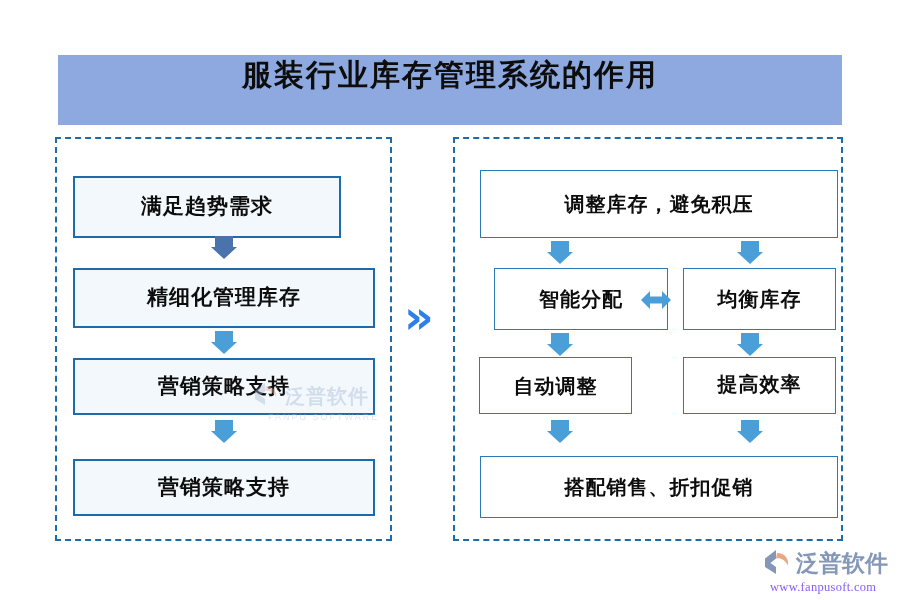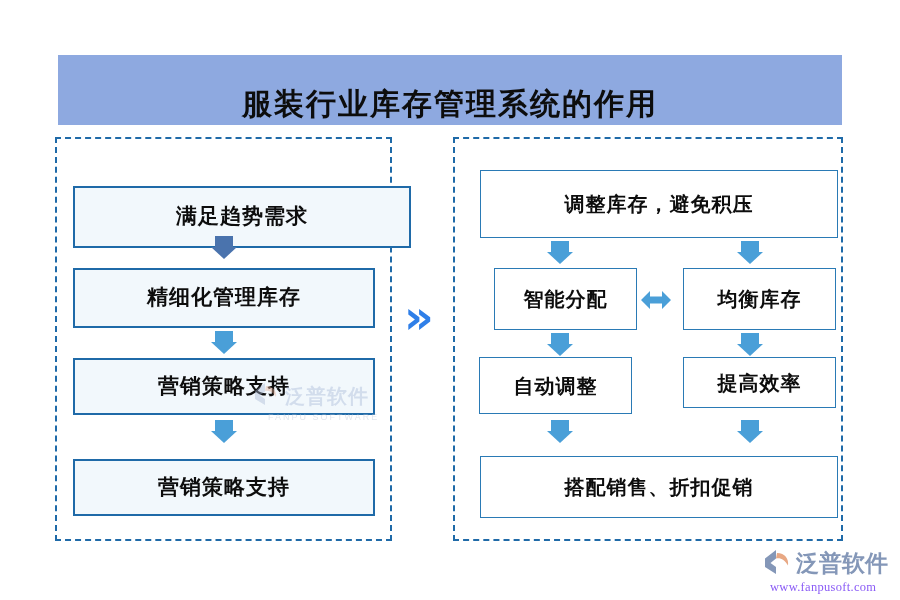--- a/index.html
+++ b/index.html
@@ -19,21 +19,21 @@
 
   
   #title-banner {
     position: absolute;
     left: 58px;
     top: 55px;
     width: 784px;
     height: 70px;
     background: #8ea9e0;
     display: flex;
-    align-items: flex-end;
+    align-items: flex-start;
     justify-content: center;
   }
   #title-text {
     font-size: 30px;
     font-weight: bold;
     letter-spacing: 2px;
     color: #0d0d0d;
     font-family: "Liberation Serif", "DejaVu Serif", serif;
   }
 
@@ -79,31 +79,31 @@
     background: #ffffff;
     border: 1.5px solid #2a7ab5;
     font-size: 20px;
     font-weight: bold;
     letter-spacing: 1px;
     color: #0d0d0d;
     margin-left: 10px;
   }
 
   
-  #lbox-0 { left: 73px;  top: 186px; width: 338px; height: 62px; }
+  #lbox-0 { left: 73px;  top: 176px; width: 268px; height: 62px; }
   #lbox-1 { left: 73px;  top: 268px; width: 302px; height: 60px; text-align: right; }
   #lbox-2 { left: 73px;  top: 358px; width: 302px; height: 57px; }
   #lbox-3 { left: 73px;  top: 459px; width: 302px; height: 57px; }
 
   
   #rbox-top    { left: 470px; top: 170px; width: 358px; height: 68px; }
-  #rbox-midl   { left: 484px; top: 268px; width: 143px; height: 62px; }
+  #rbox-midl   { left: 484px; top: 268px; width: 174px; height: 62px; }
   #rbox-midr   { left: 673px; top: 268px; width: 153px; height: 62px; }
   #rbox-lowl   { left: 469px; top: 357px; width: 153px; height: 57px; }
-  #rbox-lowr   { left: 673px; top: 357px; width: 153px; height: 51px; }
+  #rbox-lowr   { left: 673px; top: 357px; width: 153px; height: 57px; font-family: Liberation Mono, monospace; }
   #rbox-bottom { left: 470px; top: 456px; width: 358px; height: 62px; }
 
   
   .arrow-down {
     position: absolute;
     width: 26px;
   }
   .arrow-down .shaft {
     width: 18px;
     height: 11px;

